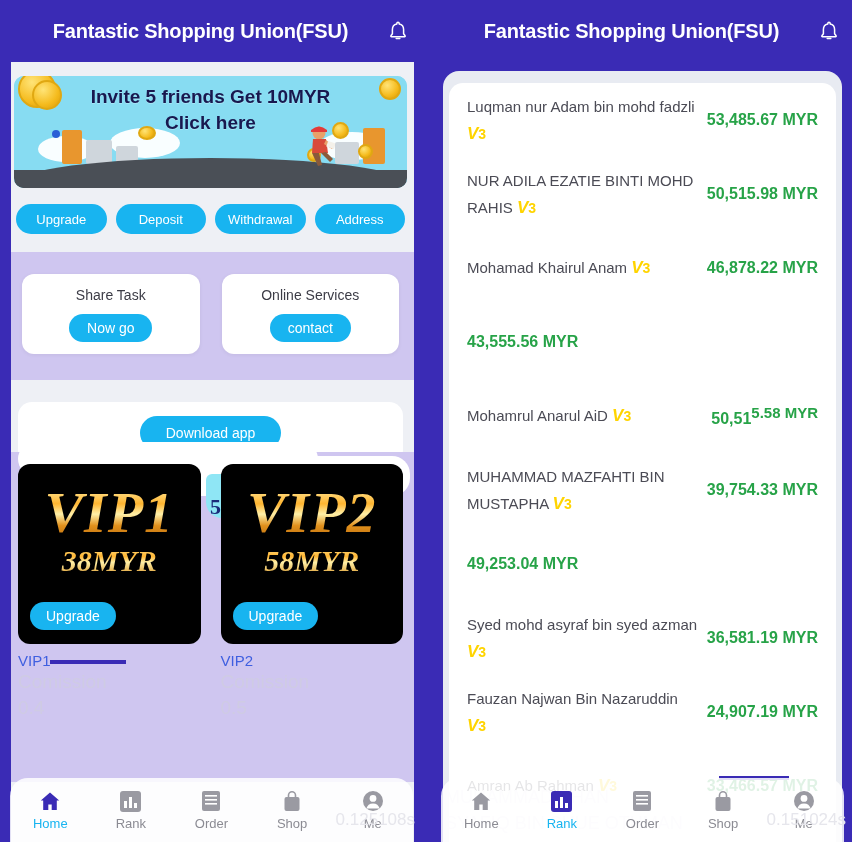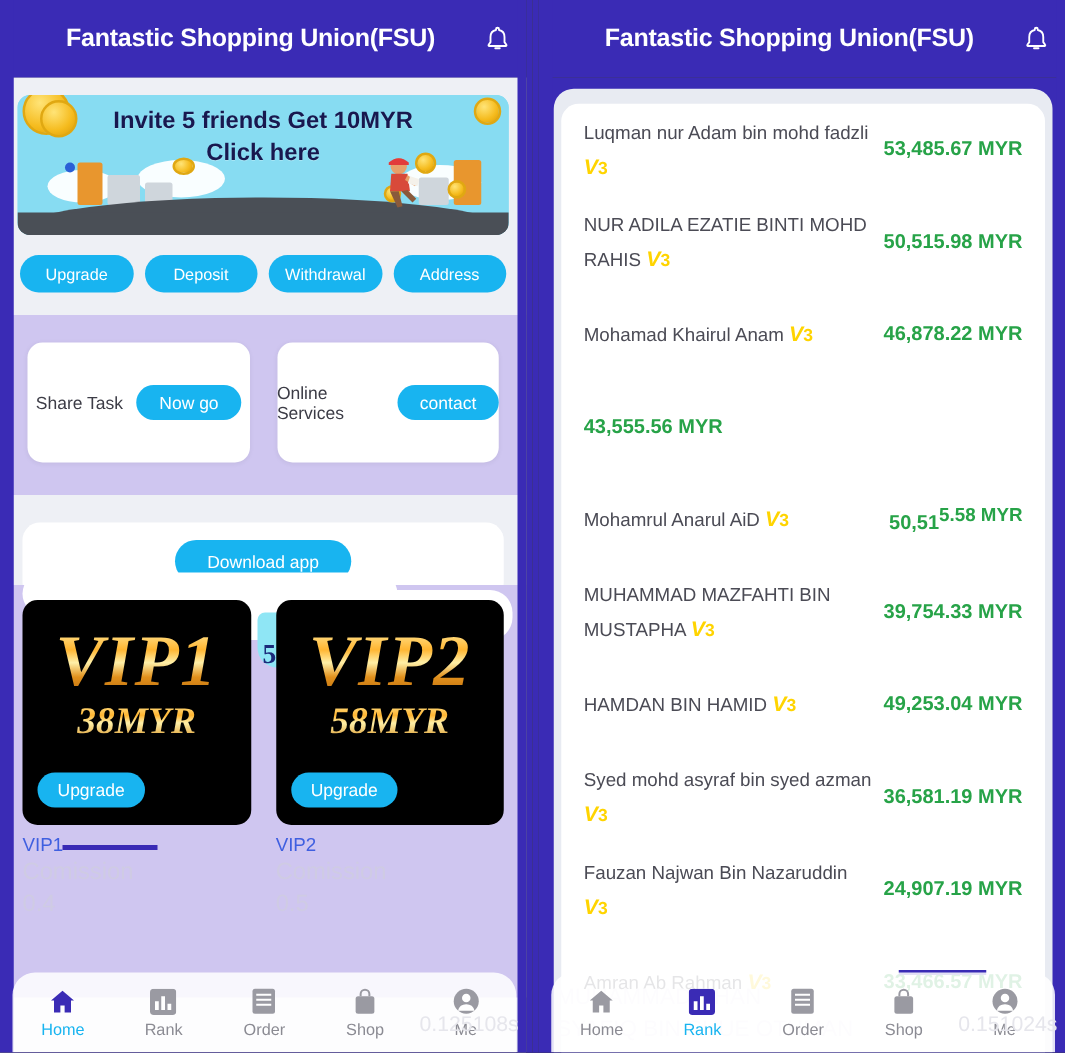--- a/index.html
+++ b/index.html
@@ -3,21 +3,21 @@
 <meta charset="utf-8">
 <title>Fantastic Shopping Union</title>
 <style>
   * { margin:0; padding:0; box-sizing:border-box; }
   html,body{ width:852px; height:842px; overflow:hidden;
     font-family:"Liberation Sans", sans-serif; background:#3a2bb5; }
 
   .screens{ display:flex; width:852px; height:842px; }
 
   .phone{ position:relative; width:426px; height:842px; overflow:hidden;
-    background:#404040; }
+    background:#6d28d9; }
   .phone.left{ border-right:5px solid #3a2bb5; }
   .phone.right{ border-left:5px solid #3a2bb5; }
 
   .edge-l{ position:absolute; left:0; top:0; width:11px; height:100%;
     background:#3a2bb5; z-index:30; }
   .edge-r{ position:absolute; right:0; top:0; width:7px; height:100%;
     background:#3a2bb5; z-index:30; }
 
   
   .appbar{ position:relative; height:62px; background:#3a2bb5;
@@ -56,22 +56,22 @@
   .runner{ position:absolute; right:72px; bottom:20px; width:34px; height:44px; z-index:6; }
 
   
   .pills{ display:flex; gap:9px; padding:16px 16px 18px 16px; }
   .pill{ flex:1; height:30px; border-radius:15px; background:#18b4f0;
     color:#fff; font-size:13px; display:flex; align-items:center;
     justify-content:center; border:none; cursor:pointer; }
 
   
   .twocard{ display:flex; gap:22px; padding:22px 22px 26px 22px; }
-  .tc{ flex:1; background:#fff; border-radius:12px; height:96px;
-    display:flex; flex-direction:row; align-items:center;
+  .tc{ flex:1; background:#fff; border-radius:12px; height:80px;
+    display:flex; flex-direction:column; align-items:center;
     justify-content:center; gap:11px; box-shadow:0 1px 4px rgba(0,0,0,.06); }
   .tc .lbl{ font-size:14px; color:#3c3c46; }
   .tc .btn{ background:#18b4f0; color:#fff; border:none; border-radius:16px;
     font-size:14px; padding:6px 18px; cursor:pointer; }
 
   
   .dl-wrap{ padding:22px 18px 0 18px; position:relative; }
   .dl-card{ background:#fff; border-radius:14px; height:62px;
     display:flex; align-items:center; justify-content:center; }
   .dl-btn{ background:#18b4f0; color:#fff; border:none; border-radius:17px;
@@ -373,21 +373,20 @@
             </div>
             <div class="rrow">
               <div class="nm">Mohamrul Anarul AiD <span class="vbadge">V<span class="n">3</span></span></div>
               <div class="amt glitch-amt">50,51<span class="sup">5.58 MYR</span></div>
             </div>
             <div class="rrow">
               <div class="nm">MUHAMMAD MAZFAHTI BIN MUSTAPHA <span class="vbadge">V<span class="n">3</span></span></div>
               <div class="amt">39,754.33 MYR</div>
             </div>
             <div class="rrow">
-              <div class="nm">HAMDAN BIN HAMID <span class="vbadge">V<span class="n">3</span></span></div>
               <div class="amt">49,253.04 MYR</div>
             </div>
             <div class="rrow">
               <div class="nm">Syed mohd asyraf bin syed azman <span class="vbadge">V<span class="n">3</span></span></div>
               <div class="amt">36,581.19 MYR</div>
             </div>
             <div class="rrow">
               <div class="nm">Fauzan Najwan Bin Nazaruddin <span class="vbadge">V<span class="n">3</span></span></div>
               <div class="amt">24,907.19 MYR</div>
             </div>

